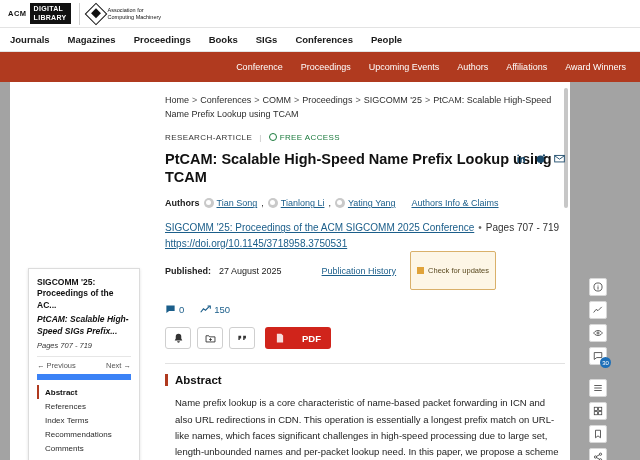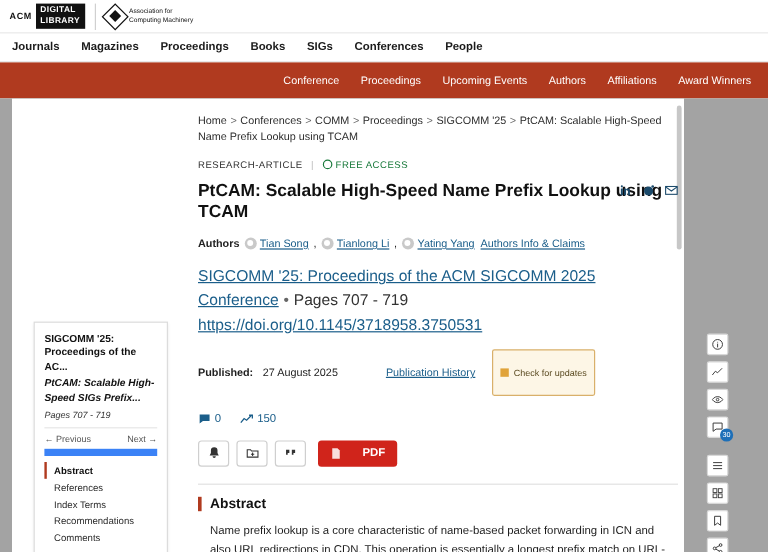--- a/index.html
+++ b/index.html
@@ -129,24 +129,24 @@
   .auth .av {
     width: 10px; height: 10px; border-radius: 50%; background: #c9c9c9;
     display: inline-block; position: relative; flex: none;
   }
   .auth .av:after {
     content: ""; position: absolute; left: 2.5px; top: 1.5px;
     width: 5px; height: 5px; border-radius: 50%; background: #fff;
   }
   .auth a { color: #1b5e8a; text-decoration: underline; }
   .comma { color: #222; }
-  .info-claims { color: #1b5e8a; text-decoration: underline; margin-left: 1px; }
+  .info-claims { color: #1b5e8a; text-decoration: underline; margin-left: 12px; }
 
   .srcline {
-    font-size: 13px; color: #333; line-height: 1.55; margin-bottom: 10px;
+    font-size: 10px; color: #333; line-height: 1.55; 
   }
   .srcline a { color: #1b5e8a; text-decoration: underline; }
   .srcline .dot { margin: 0 4px; color: #666; }
   .doi { color: #1b5e8a; text-decoration: underline; display: block; }
 
   .pubrow {
     font-size: 9px; color: #222; display: flex; align-items: center; gap: 8px;
     margin-bottom: 14px;
   }
   .pubrow b { font-weight: bold; }

